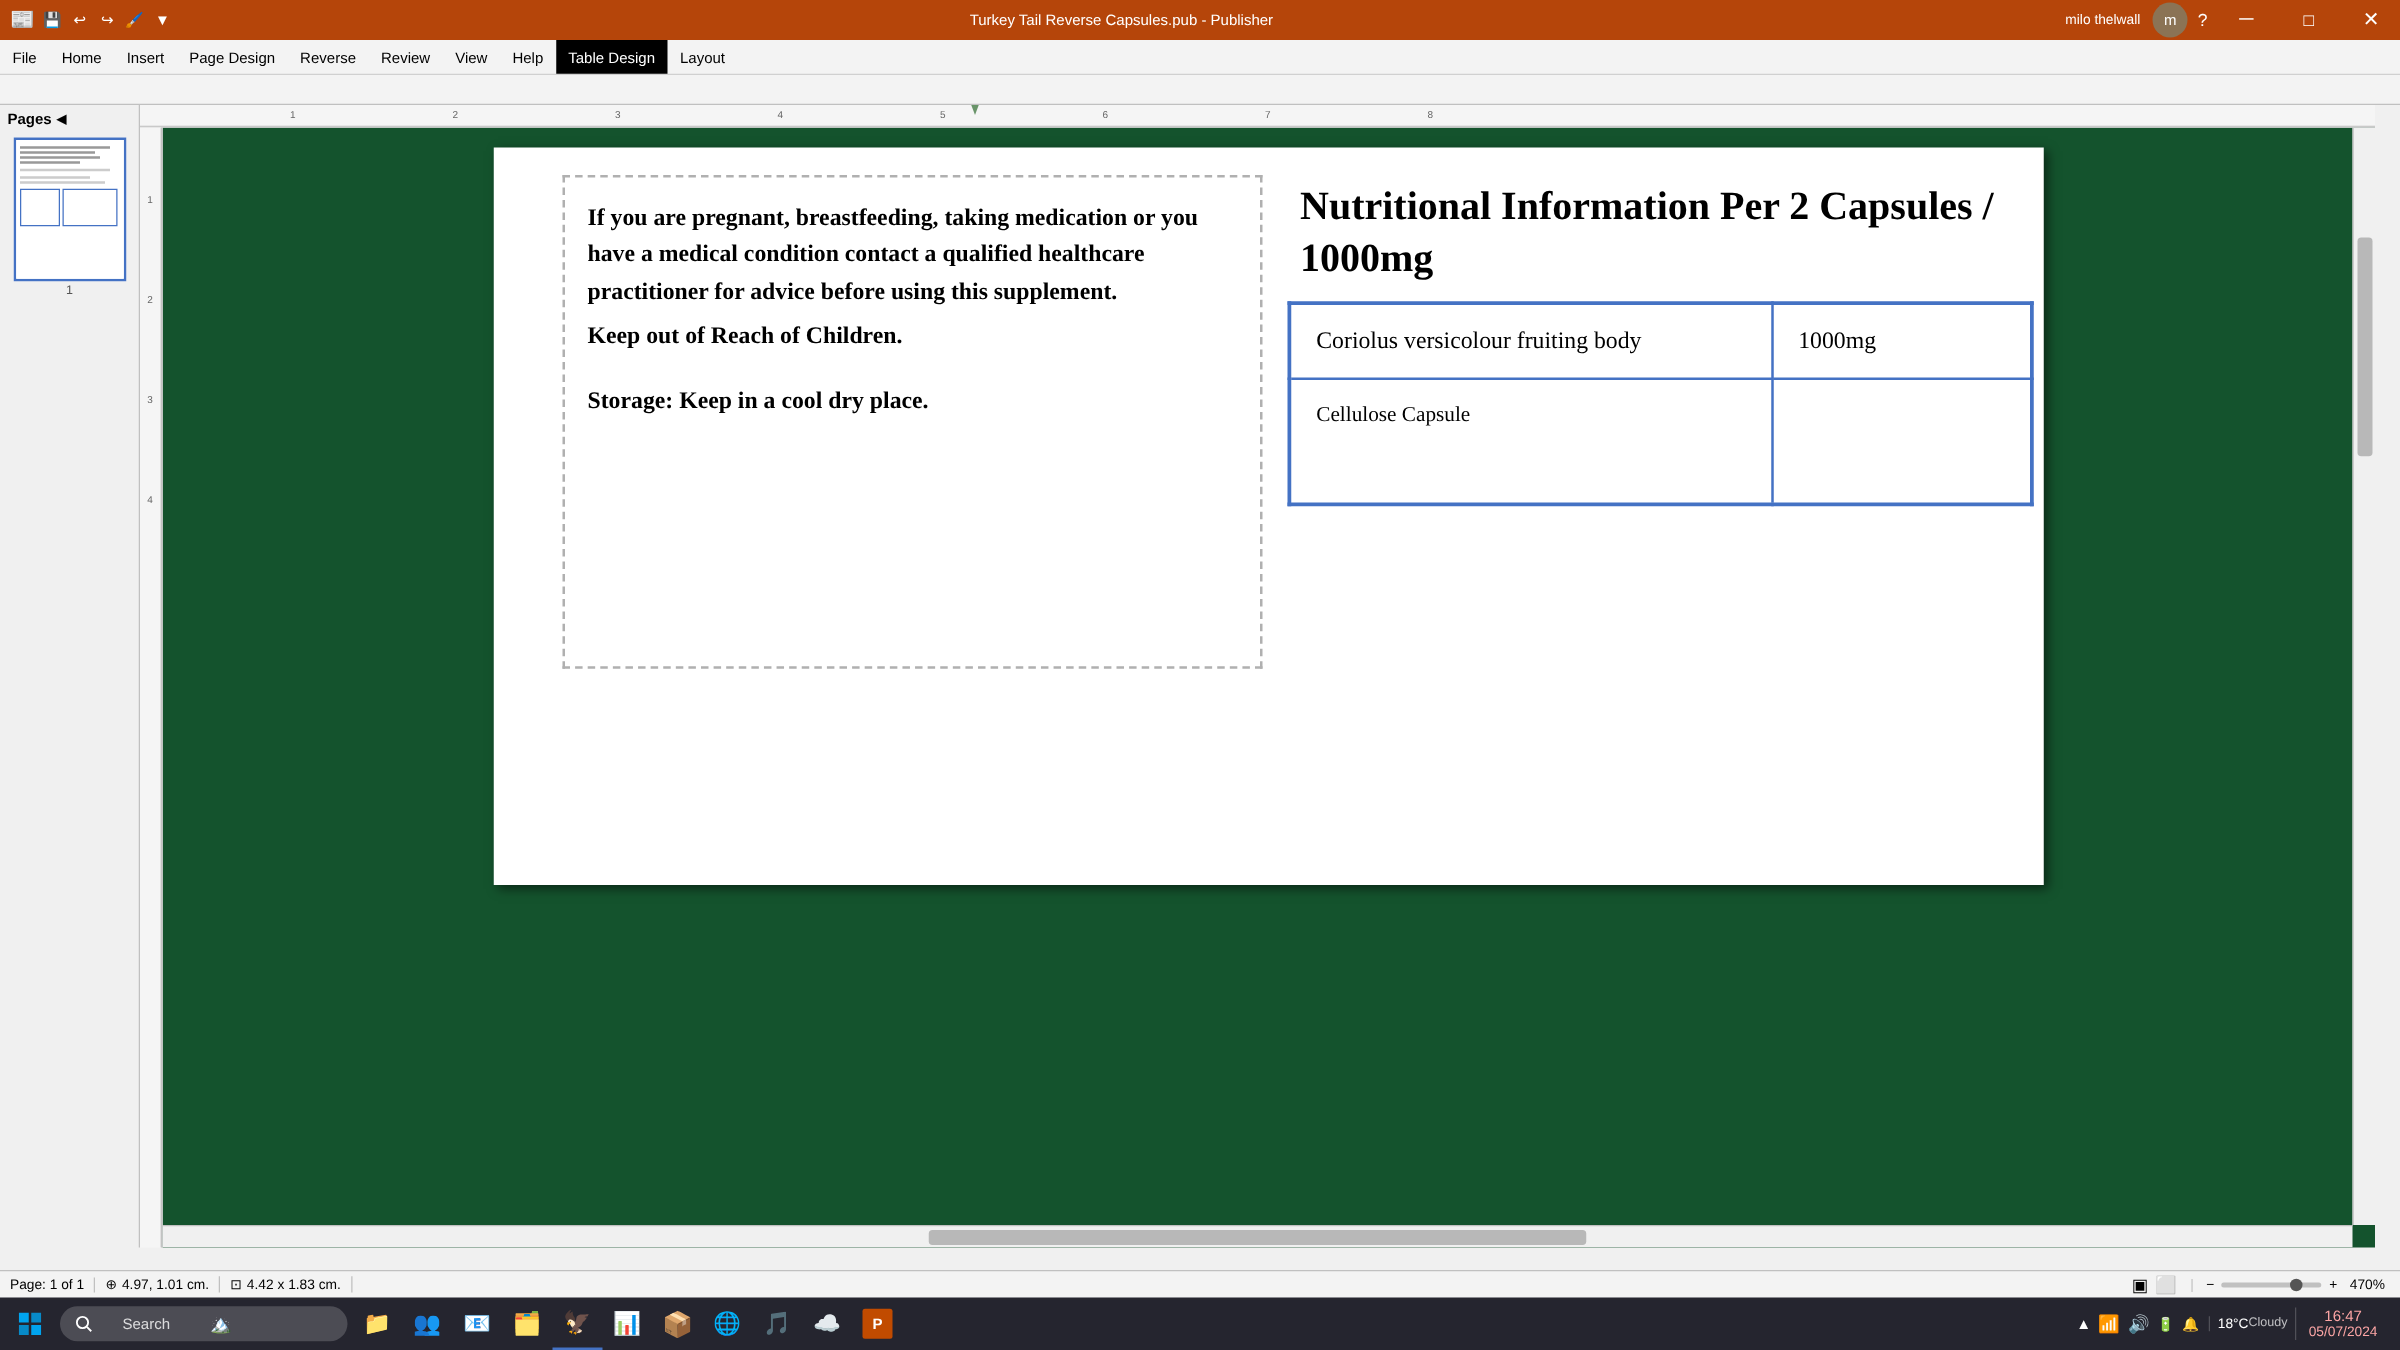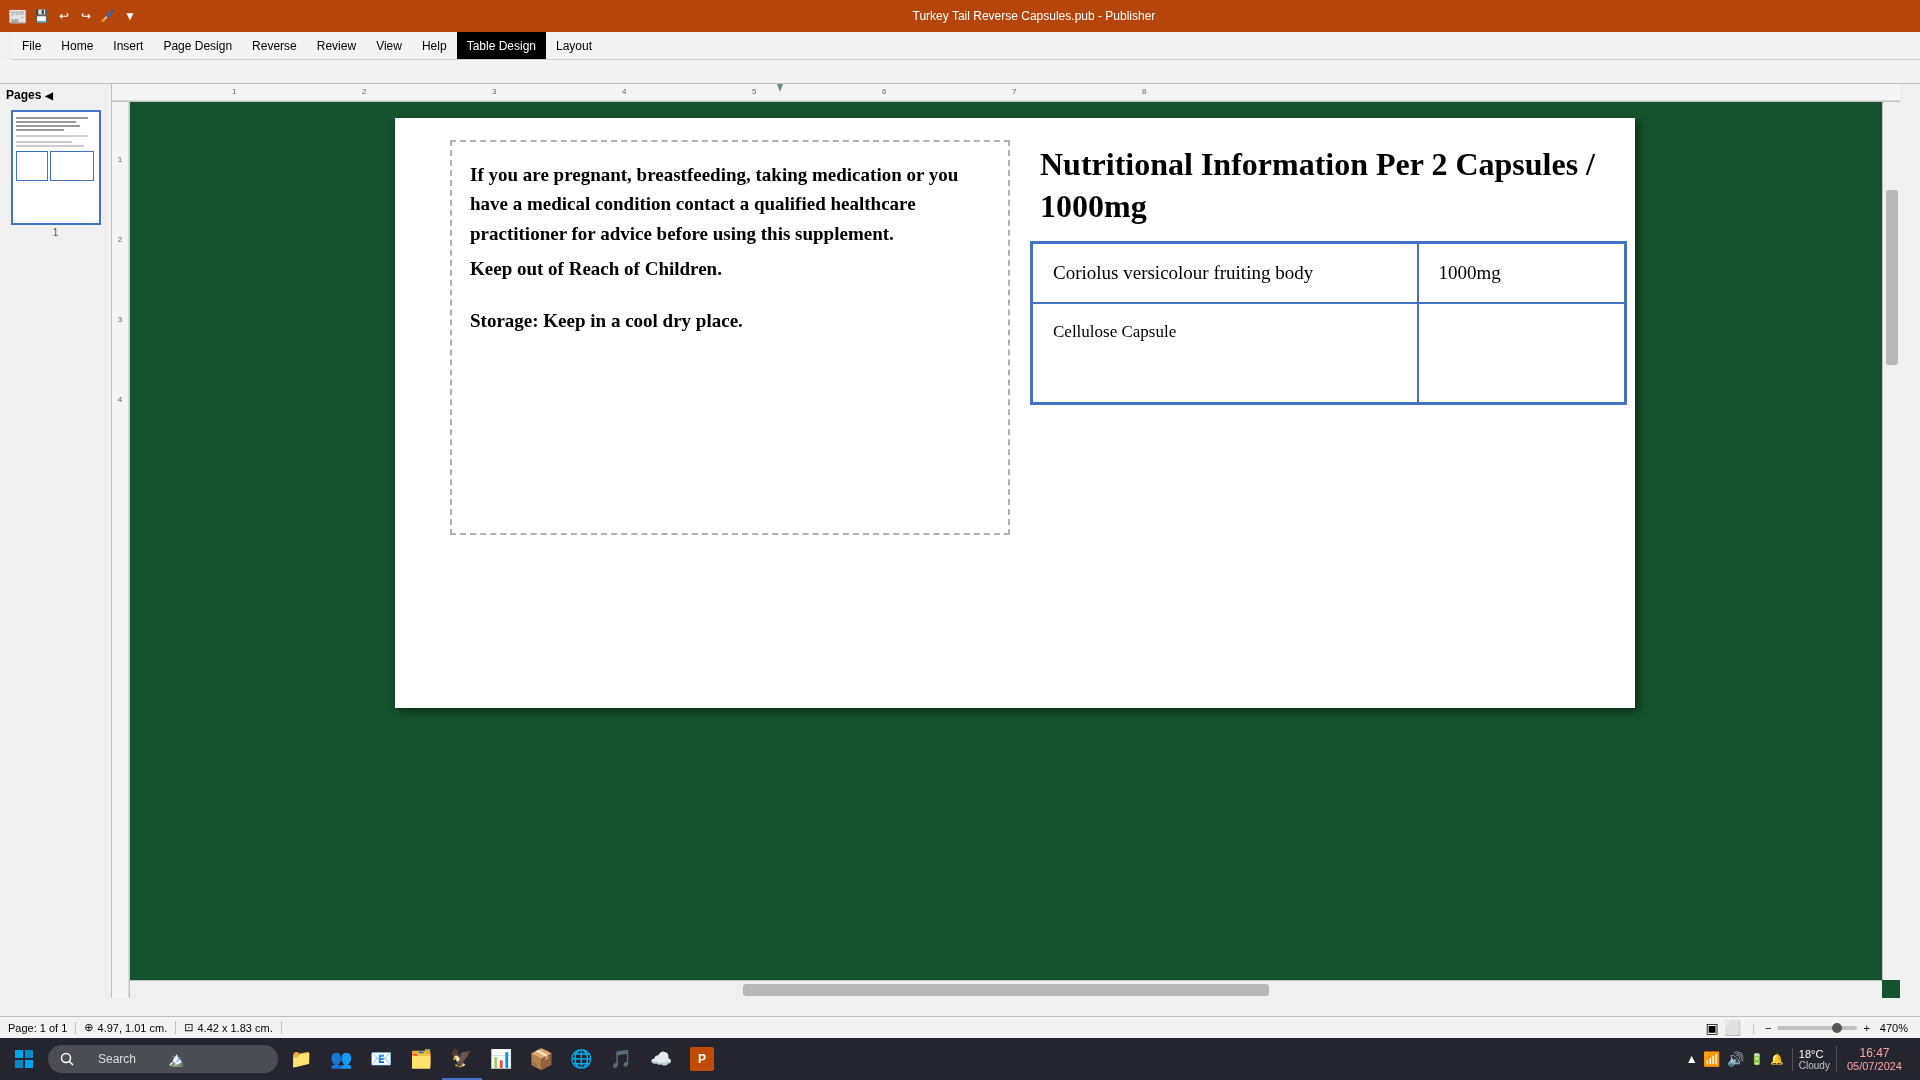--- a/index.html
+++ b/index.html
@@ -13,23 +13,31 @@
     <span style="font-size:16px;">📰</span>
     <div style="display:flex;align-items:center;gap:2px;">
       <span style="width:20px;height:20px;display:flex;align-items:center;justify-content:center;cursor:pointer;font-size:12px;color:white;">💾</span>
       <span style="width:20px;height:20px;display:flex;align-items:center;justify-content:center;cursor:pointer;font-size:12px;color:white;">↩</span>
       <span style="width:20px;height:20px;display:flex;align-items:center;justify-content:center;cursor:pointer;font-size:12px;color:white;">↪</span>
       <span style="width:20px;height:20px;display:flex;align-items:center;justify-content:center;cursor:pointer;font-size:12px;color:white;">🖌️</span>
       <span style="width:20px;height:20px;display:flex;align-items:center;justify-content:center;cursor:pointer;font-size:12px;color:white;">▼</span>
     </div>
   </div>
   <div style="flex:1;text-align:center;font-size:12px;color:white;">Turkey Tail Reverse Capsules.pub - Publisher</div>
-</div>
-
-<div style="position:absolute;top:32px;left:12px;right:0;height:28px;background:#f3f3f3;display:flex;align-items:center;border-bottom:1px solid #d0d0d0;z-index:99;">
+  <div style="display:flex;align-items:center;gap:4px;">
+    <span style="font-size:11px;color:white;padding:0 6px;">milo thelwall</span>
+    <div style="width:28px;height:28px;border-radius:50%;background:#8B7355;display:flex;align-items:center;justify-content:center;color:white;font-size:12px;">m</div>
+    <span style="color:white;font-size:14px;padding:0 4px;cursor:pointer;">?</span>
+    <div style="width:46px;height:32px;display:flex;align-items:center;justify-content:center;cursor:pointer;color:white;font-size:16px;">─</div>
+    <div style="width:46px;height:32px;display:flex;align-items:center;justify-content:center;cursor:pointer;color:white;font-size:14px;">□</div>
+    <div style="width:46px;height:32px;display:flex;align-items:center;justify-content:center;cursor:pointer;color:white;font-size:16px;">✕</div>
+  </div>
+</div>
+
+<div style="position:absolute;top:32px;left:0;right:0;height:28px;background:#f3f3f3;display:flex;align-items:center;border-bottom:1px solid #d0d0d0;z-index:99;">
   <div style="padding:4px 10px;font-size:12px;cursor:pointer;height:100%;display:flex;align-items:center;">File</div>
   <div style="padding:4px 10px;font-size:12px;cursor:pointer;height:100%;display:flex;align-items:center;">Home</div>
   <div style="padding:4px 10px;font-size:12px;cursor:pointer;height:100%;display:flex;align-items:center;">Insert</div>
   <div style="padding:4px 10px;font-size:12px;cursor:pointer;height:100%;display:flex;align-items:center;">Page Design</div>
   <div style="padding:4px 10px;font-size:12px;cursor:pointer;height:100%;display:flex;align-items:center;">Reverse</div>
   <div style="padding:4px 10px;font-size:12px;cursor:pointer;height:100%;display:flex;align-items:center;">Review</div>
   <div style="padding:4px 10px;font-size:12px;cursor:pointer;height:100%;display:flex;align-items:center;">View</div>
   <div style="padding:4px 10px;font-size:12px;cursor:pointer;height:100%;display:flex;align-items:center;">Help</div>
   <div style="padding:4px 10px;font-size:12px;cursor:pointer;height:100%;display:flex;align-items:center;background:#000000;color:white;">Table Design</div>
   <div style="padding:4px 10px;font-size:12px;cursor:pointer;height:100%;display:flex;align-items:center;">Layout</div>
@@ -195,21 +203,21 @@
   </div>
 
   <div style="display:flex;align-items:center;gap:6px;padding:0 8px;color:white;">
     <span style="font-size:12px;cursor:pointer;">▲</span>
     <span style="font-size:14px;">📶</span>
     <span style="font-size:14px;">🔊</span>
     <span style="font-size:11px;">🔋</span>
     <span style="font-size:11px;">🔔</span>
   </div>
 
-  <div style="display:flex;flex-direction:column;align-items:flex-start;padding:0 6px;color:white;border-left:1px solid rgba(255,255,255,0.2);cursor:pointer;">
+  <div style="display:flex;flex-direction:row;align-items:flex-start;padding:0 6px;color:white;border-left:1px solid rgba(255,255,255,0.2);cursor:pointer;">
     <span style="font-size:11px;">18°C</span>
     <span style="font-size:10px;color:rgba(255,255,255,0.7);">Cloudy</span>
   </div>
 
   <div style="display:flex;flex-direction:column;align-items:center;padding:0 10px;color:#fca5a5;border-left:1px solid rgba(255,255,255,0.2);cursor:pointer;min-width:70px;">
     <span style="font-size:12px;">16:47</span>
     <span style="font-size:11px;">05/07/2024</span>
   </div>
 
   <div style="width:8px;"></div>

